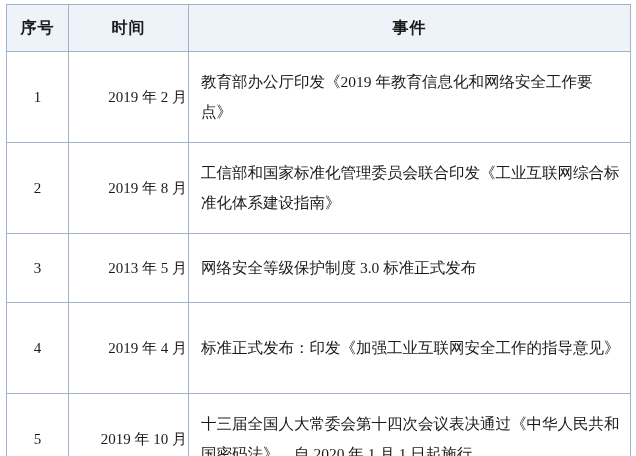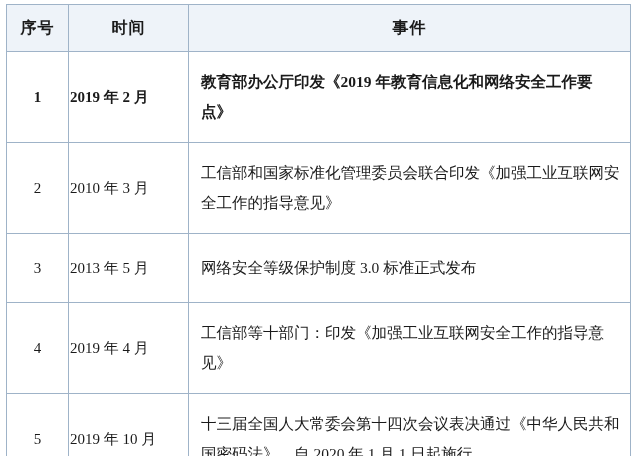--- a/index.html
+++ b/index.html
@@ -41,31 +41,31 @@
   }
   col.c-index { width: 62px; }
   col.c-time  { width: 120px; }
   col.c-event { width: 442px; }
 
   td.idx {
     text-align: center;
     font-size: 15px;
   }
   td.time {
-    text-align: left;
+    text-align: right;
     font-size: 15px;
     white-space: nowrap;
   }
   td.event {
     text-align: left;
     font-size: 15.5px;
     line-height: 30px;
     padding: 8px 10px 8px 12px;
   }
-  tr.r1 td { height: 74px; font-weight: bold; }
+  tr.r1 td { height: 74px; }
   tr.r2 td { height: 74px; }
   tr.r3 td { height: 52px; }
   tr.r4 td { height: 74px; }
   tr.r5 td { height: 74px; }
 </style>
 </head>
 <body>
 
 <div class="table-wrap">
   <table class="event-table">
@@ -82,32 +82,32 @@
       </tr>
     </thead>
     <tbody>
       <tr class="r1">
         <td class="idx">1</td>
         <td class="time">2019 年 2 月</td>
         <td class="event">教育部办公厅印发《2019 年教育信息化和网络安全工作要点》</td>
       </tr>
       <tr class="r2">
         <td class="idx">2</td>
-        <td class="time">2010 年 3 月</td>
-        <td class="event">工信部和国家标准化管理委员会联合印发《加强工业互联网安全工作的指导意见》</td>
+        <td class="time">2019 年 8 月</td>
+        <td class="event">工信部和国家标准化管理委员会联合印发《工业互联网综合标准化体系建设指南》</td>
       </tr>
       <tr class="r3">
         <td class="idx">3</td>
         <td class="time">2013 年 5 月</td>
         <td class="event">网络安全等级保护制度 3.0 标准正式发布</td>
       </tr>
       <tr class="r4">
         <td class="idx">4</td>
         <td class="time">2019 年 4 月</td>
-        <td class="event">工信部等十部门：印发《加强工业互联网安全工作的指导意见》</td>
+        <td class="event">标准正式发布：印发《加强工业互联网安全工作的指导意见》</td>
       </tr>
       <tr class="r5">
         <td class="idx">5</td>
         <td class="time">2019 年 10 月</td>
         <td class="event">十三届全国人大常委会第十四次会议表决通过《中华人民共和国密码法》，自 2020 年 1 月 1 日起施行</td>
       </tr>
     </tbody>
   </table>
 </div>
 

